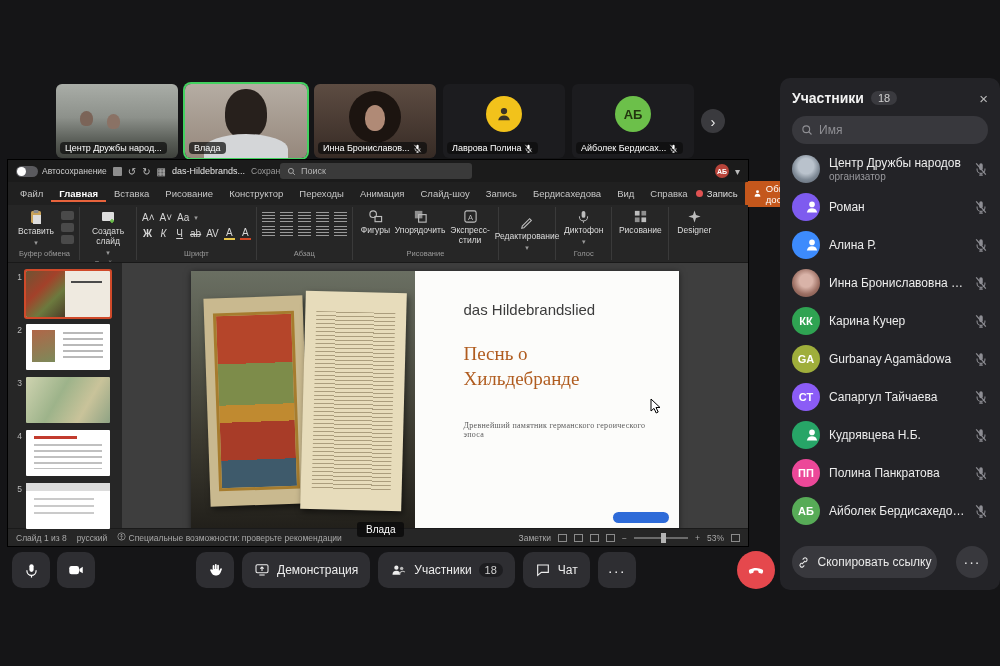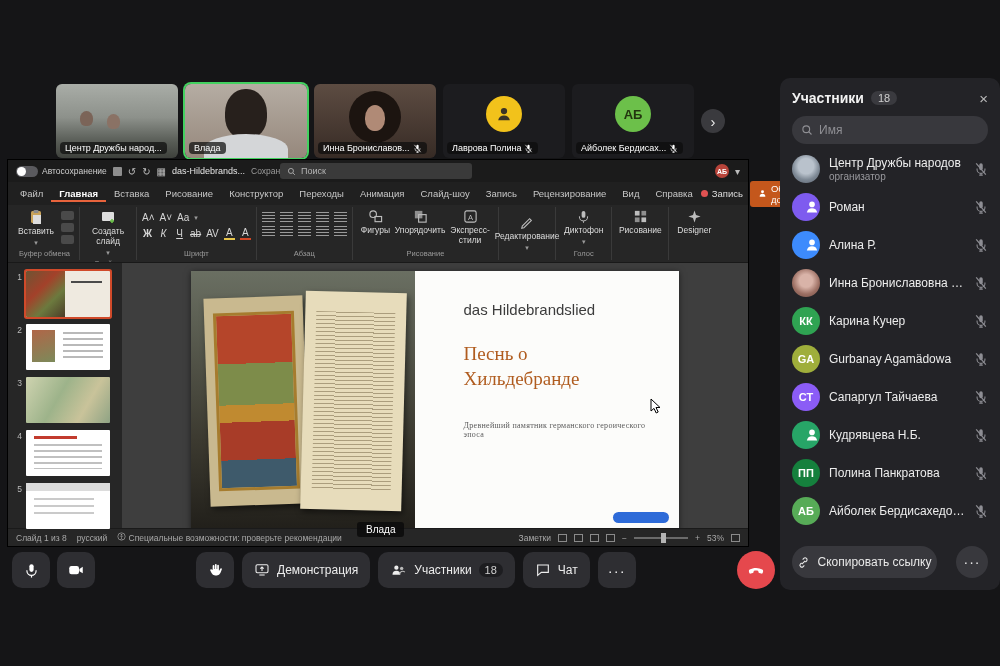--- a/index.html
+++ b/index.html
@@ -239,21 +239,21 @@
       <div id="tab-list" style="display:flex">
           <div class="tab">Файл</div>
           <div class="tab active">Главная</div>
           <div class="tab">Вставка</div>
           <div class="tab">Рисование</div>
           <div class="tab">Конструктор</div>
           <div class="tab">Переходы</div>
           <div class="tab">Анимация</div>
           <div class="tab">Слайд-шоу</div>
           <div class="tab">Запись</div>
-          <div class="tab">Рецензирование</div>
+          <div class="tab">Бердисахедова</div>
           <div class="tab">Вид</div>
           <div class="tab">Справка</div>
         </div>
       <div class="tabs-right">
         <span class="record-btn">
           <span class="rec-dot"></span>
           <span>Запись</span>
         </span>
         <span class="share-btn">
           <span class="ic">
@@ -739,21 +739,21 @@
           <span class="ic">
             <svg width="14" height="14" viewBox="0 0 16 16">
               <rect x="6" y="1.5" width="4" height="8" rx="2" fill="#8e8e94"></rect>
               <path d="M3.5 7.5v1a4.5 4.5 0 0 0 9 0v-1" fill="none" stroke="#8e8e94" stroke-width="1.2"></path>
               <path d="M8 13v2M6 15h4" stroke="#8e8e94" stroke-width="1.2"></path>
               <path d="M2.5 1.5l11 13" stroke="#8e8e94" stroke-width="1.4"></path>
             </svg>
           </span>
         </div>
         <div class="prow">
-          <div class="pav" style="background: #15803d;">ПП</div>
+          <div class="pav" style="background: #ec4899;">ПП</div>
           <div class="ptxt">
             <div class="pname">Полина Панкратова</div>
           </div>
           <span class="ic">
             <svg width="14" height="14" viewBox="0 0 16 16">
               <rect x="6" y="1.5" width="4" height="8" rx="2" fill="#8e8e94"></rect>
               <path d="M3.5 7.5v1a4.5 4.5 0 0 0 9 0v-1" fill="none" stroke="#8e8e94" stroke-width="1.2"></path>
               <path d="M8 13v2M6 15h4" stroke="#8e8e94" stroke-width="1.2"></path>
               <path d="M2.5 1.5l11 13" stroke="#8e8e94" stroke-width="1.4"></path>
             </svg>

